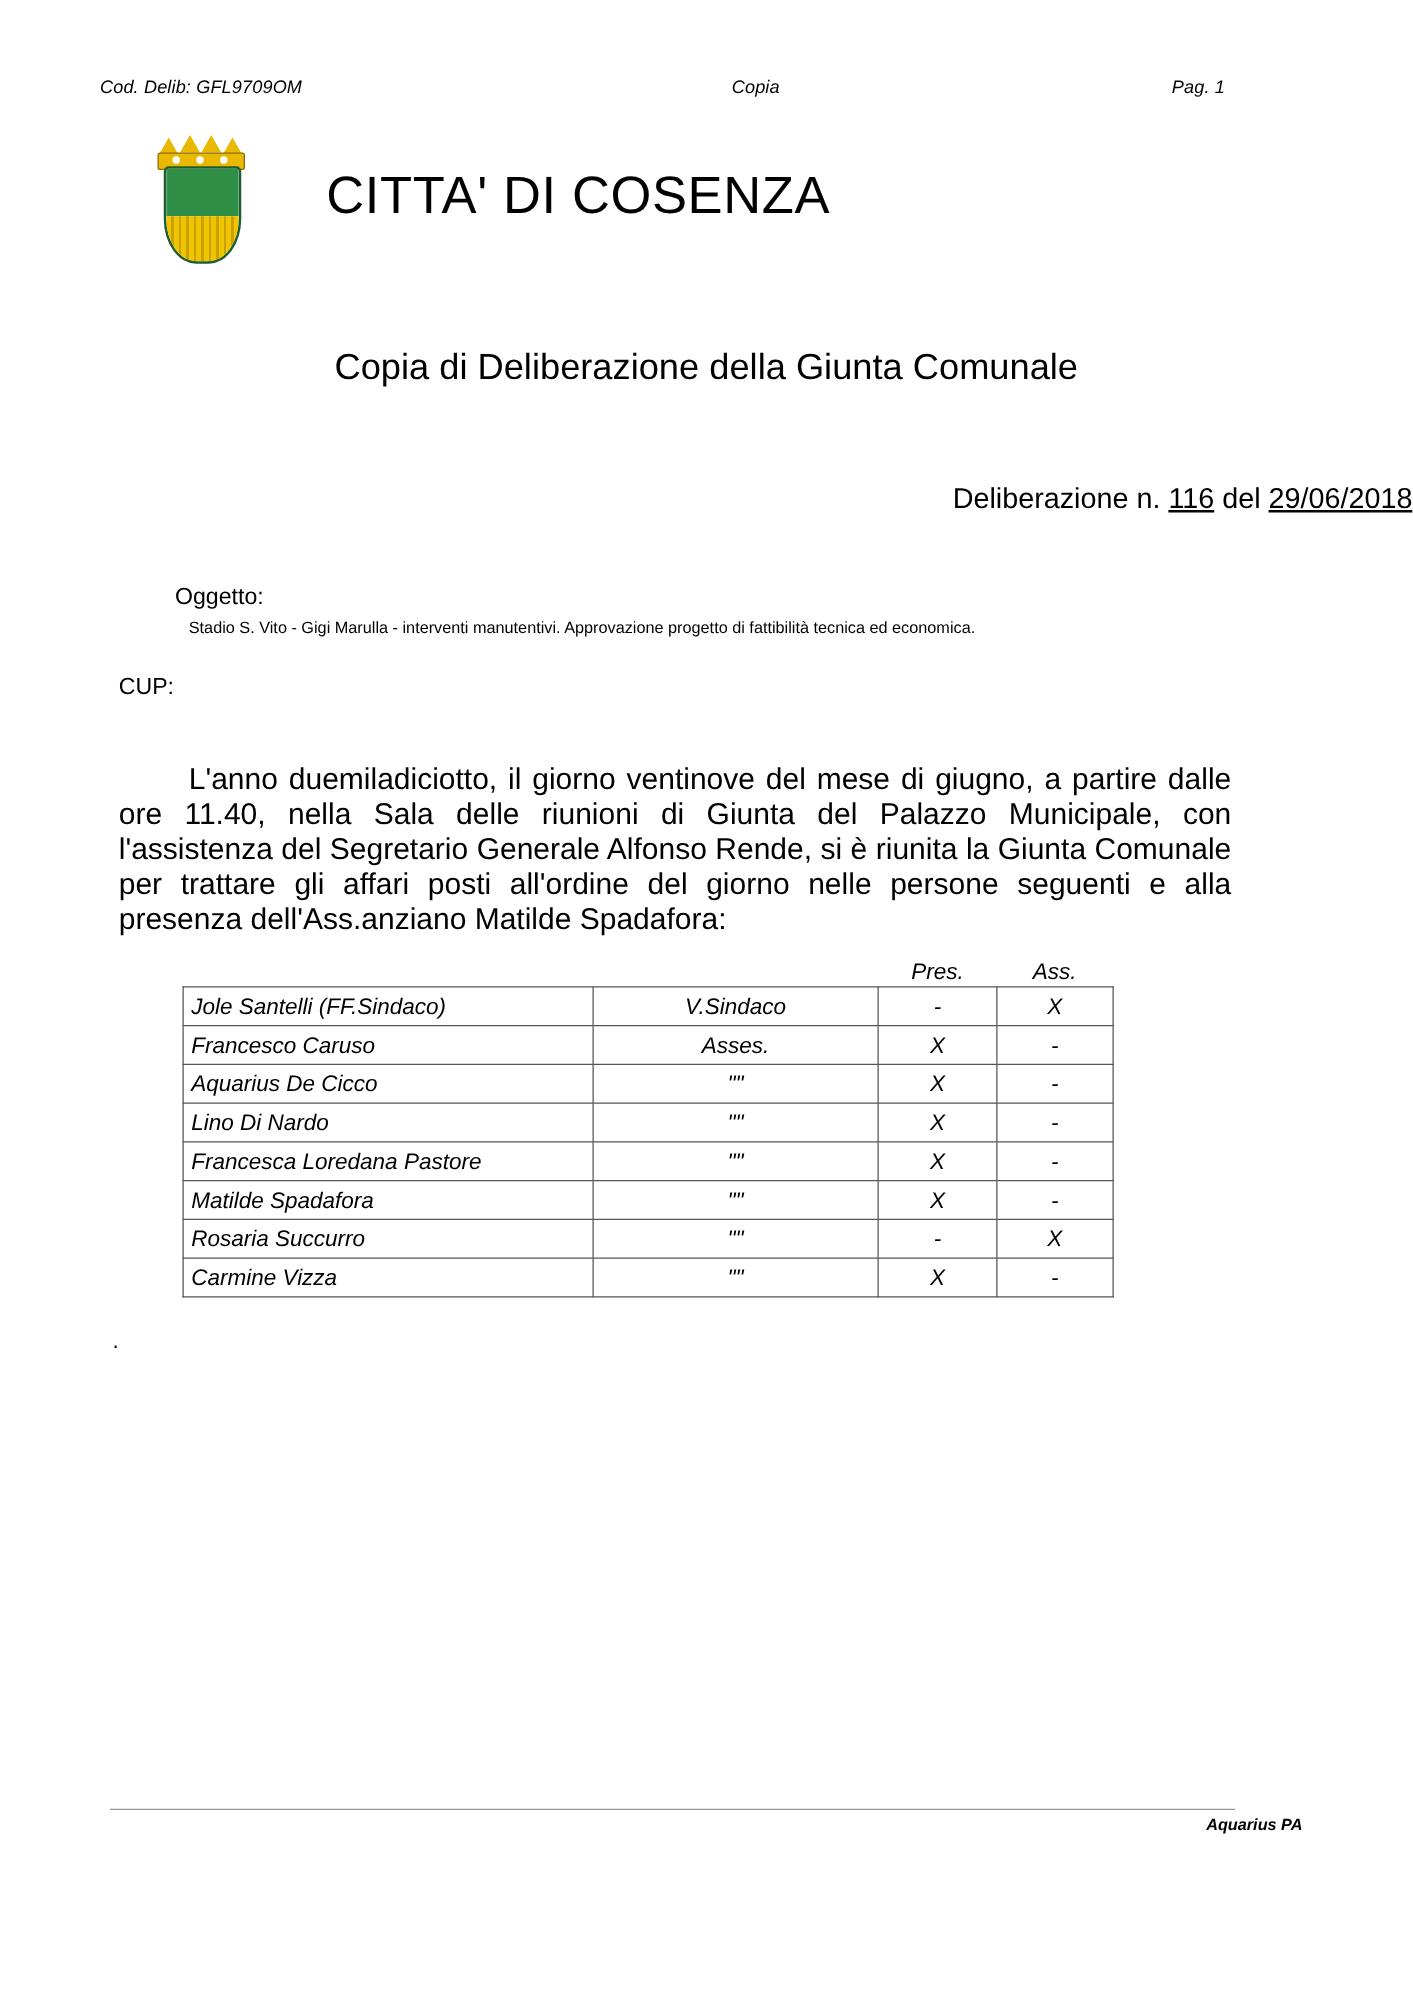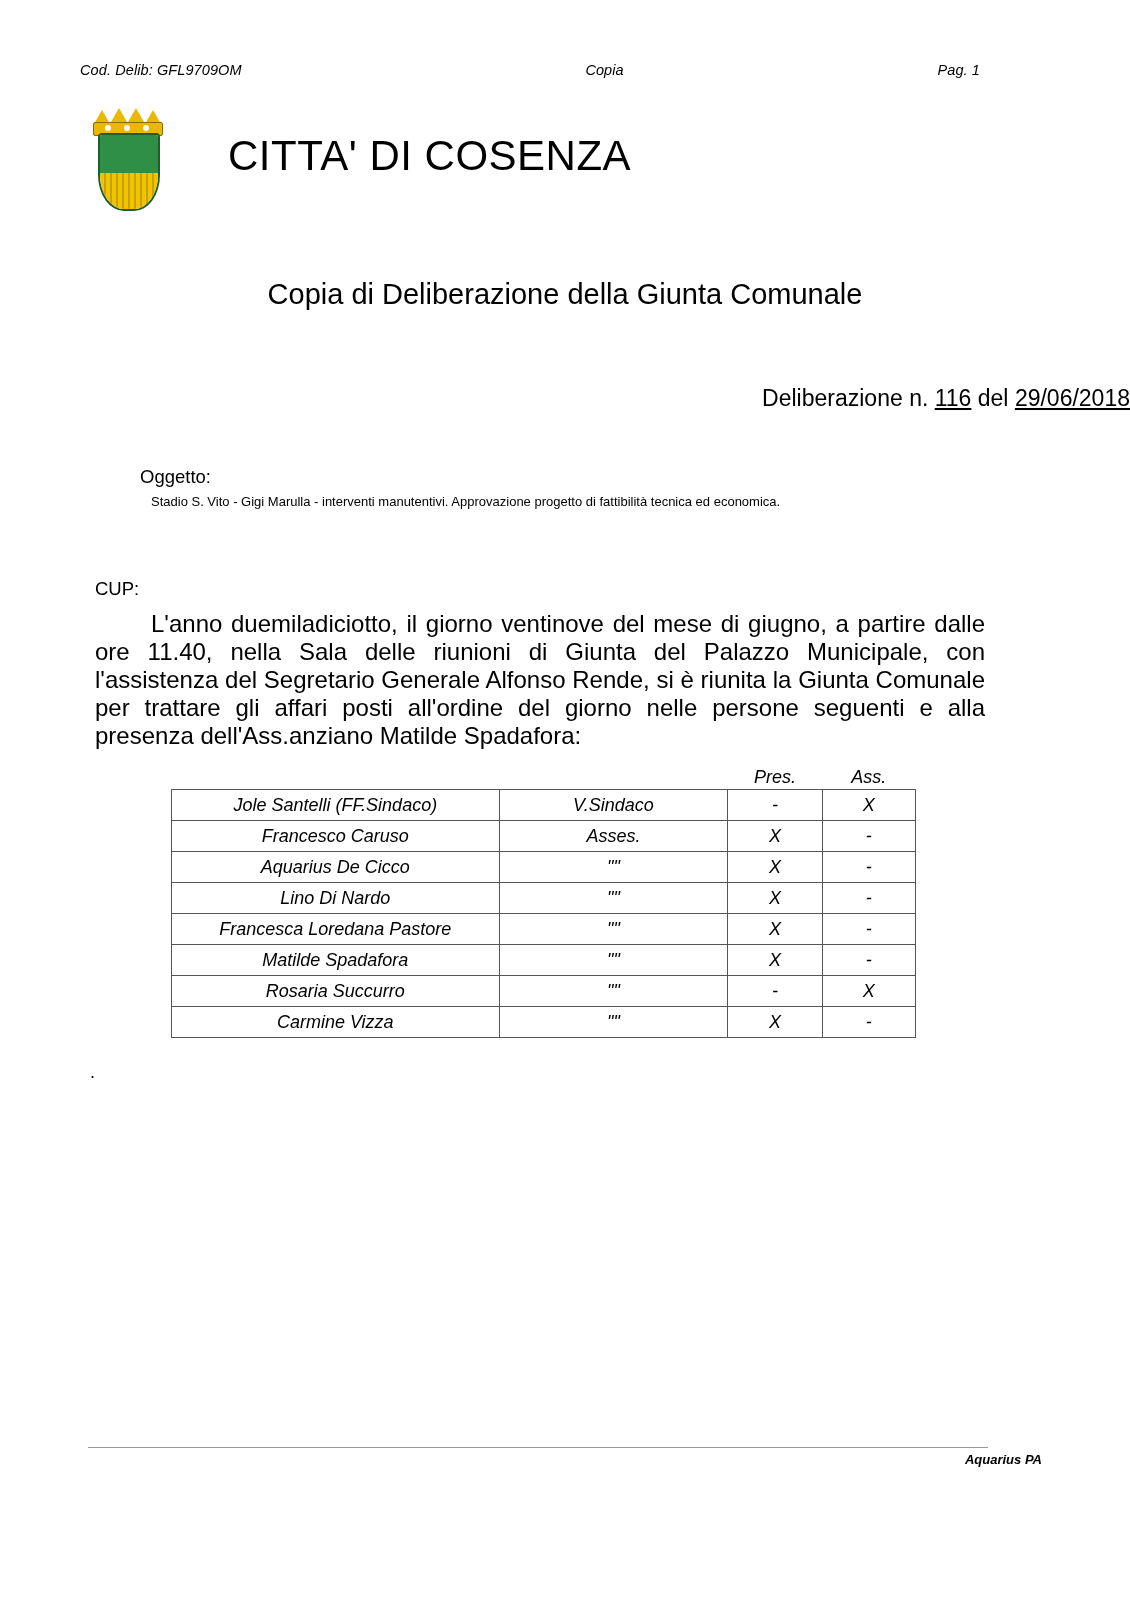--- a/index.html
+++ b/index.html
@@ -43,21 +43,21 @@
 
   
   .title-row {
     position: absolute;
     left: 0;
     top: 100px;
     width: 1130px;
     display: flex;
     align-items: center;
     justify-content: flex-start;
-    padding-left: 84px;
+    padding-left: 117px;
     box-sizing: border-box;
   }
   .crest {
     width: 86px;
     height: 112px;
     position: relative;
     flex: 0 0 auto;
   }
   
   .crown {
@@ -160,21 +160,20 @@
     font-size: 13px;
     text-align: justify;
     line-height: 24px;
   }
   .oggetto-body .indent { display: inline-block; width: 56px; }
   .cup-line {
     position: absolute;
     left: 95px;
     top: 538px;
     font-size: 18.5px;
-    margin-top: 40px;
   }
 
   
   .body-par {
     position: absolute;
     left: 95px;
     top: 610px;
     width: 890px;
     font-size: 24px;
     line-height: 28px;
@@ -187,21 +186,20 @@
     position: absolute;
     left: 146px;
     top: 760px;
     width: 745px;
   }
   table.att {
     border-collapse: collapse;
     width: 745px;
     font-size: 18px;
     font-style: italic;
-    margin-left: 25px;
   }
   table.att td, table.att th {
     border: 1px solid #555;
     padding: 2px 6px;
     height: 26px;
     font-weight: normal;
   }
   table.att tr.head td {
     border: none;
     text-align: center;
@@ -211,21 +209,21 @@
     padding-bottom: 1px;
   }
   table.att tr.head td.c-name,
   table.att tr.head td.c-role {
     border: none;
   }
   table.att tr.head td.c-pres,
   table.att tr.head td.c-ass {
     border: none;
   }
-  td.c-name { width: 340px; text-align: center; padding-left: 8px; }
+  td.c-name { width: 340px; text-align: left; padding-left: 8px; }
   td.c-role { width: 232px; text-align: center; }
   td.c-pres { width: 86px;  text-align: center; }
   td.c-ass  { width: 86px;  text-align: center; }
 
   
   .lone-dot {
     position: absolute;
     left: 90px;
     top: 1062px;
     font-size: 18px;

